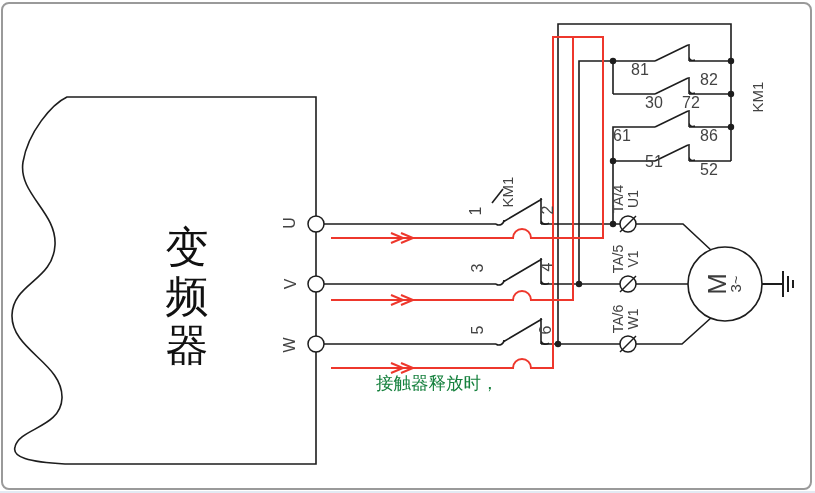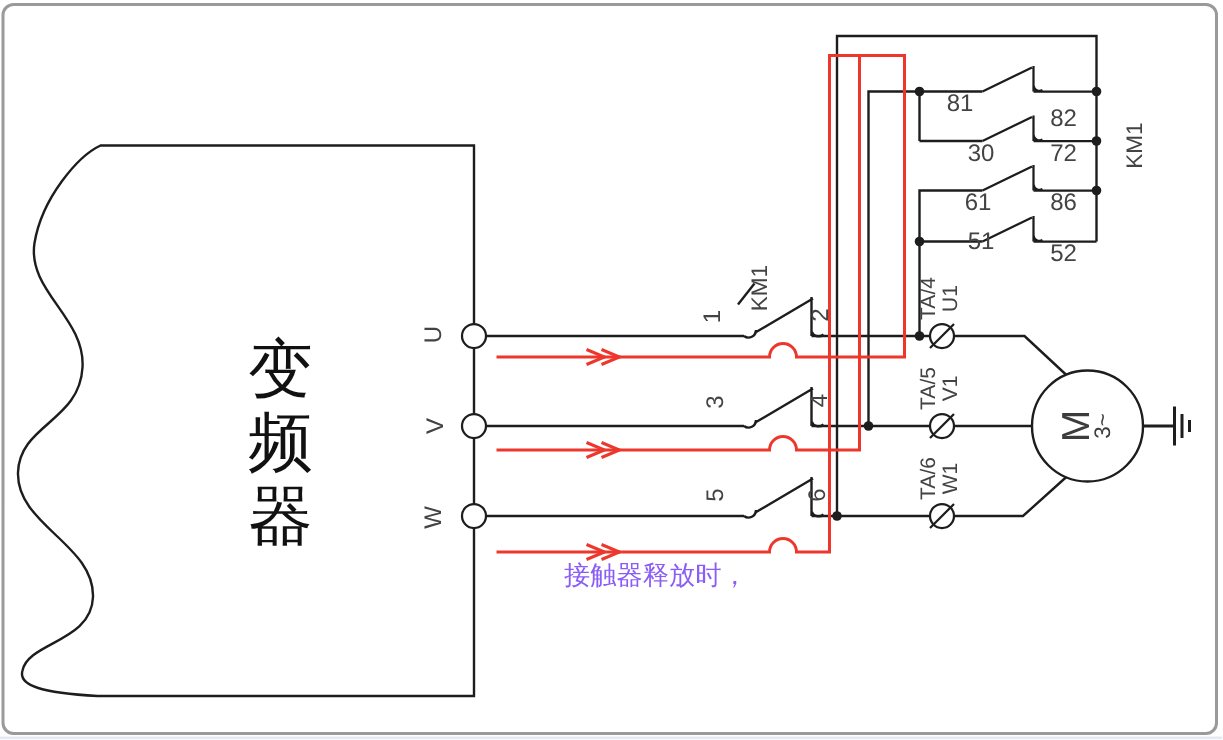--- a/index.html
+++ b/index.html
@@ -14,21 +14,21 @@
        color:#434343;font-size:16px;line-height:1;}
   .rot{transform:translate(-50%,-50%) rotate(-90deg);}
   .sm{font-size:15px;}
   .ta{font-size:14px;line-height:15px;text-align:center;}
   .inv-name{position:absolute;left:187px;top:296px;transform:translate(-50%,-50%);
             font-family:"Liberation Serif",serif;color:#111;
             font-size:43px;line-height:49px;text-align:center;}
   .motor-txt{text-align:center;color:#3c3c3c;}
   .motor-txt .m{font-size:26px;line-height:24px;}
   .motor-txt .ph{font-size:15px;line-height:14px;}
-  .note{position:absolute;left:376px;top:372px;color:#8b5cf6;
+  .note{position:absolute;left:376px;top:372px;color:#15803d;
         font-family:"Liberation Serif",serif;font-size:17.5px;line-height:22px;}
 </style>
 </head>
 <body>
 
 <div class="canvas">
 
   <div class="frame"></div>
   <div class="bottom-tint"></div>
 
@@ -136,22 +136,22 @@
   <div class="lbl rot" style="left:547px;top:267px">4</div>
   <div class="lbl rot" style="left:478px;top:330px">5</div>
   <div class="lbl rot" style="left:546px;top:330px">6</div>
 
   <div class="lbl rot sm" style="left:507px;top:192px">KM1</div>
   <div class="lbl rot sm" style="left:757px;top:97px">KM1</div>
 
   <div class="lbl" style="left:640px;top:70px">81</div>
   <div class="lbl" style="left:709px;top:80px">82</div>
   <div class="lbl" style="left:654px;top:103px">30</div>
-  <div class="lbl" style="left:709px;top:103px">72</div>
-  <div class="lbl" style="left:652px;top:136px">61</div>
+  <div class="lbl" style="left:691px;top:103px">72</div>
+  <div class="lbl" style="left:622px;top:136px">61</div>
   <div class="lbl" style="left:709px;top:136px">86</div>
   <div class="lbl" style="left:654px;top:162px">51</div>
   <div class="lbl" style="left:709px;top:170px">52</div>
 
   <div class="lbl rot ta" style="left:626px;top:199px">
     <div>TA/4</div>
     <div>U1</div>
   </div>
   <div class="lbl rot ta" style="left:626px;top:259px">
     <div>TA/5</div>

